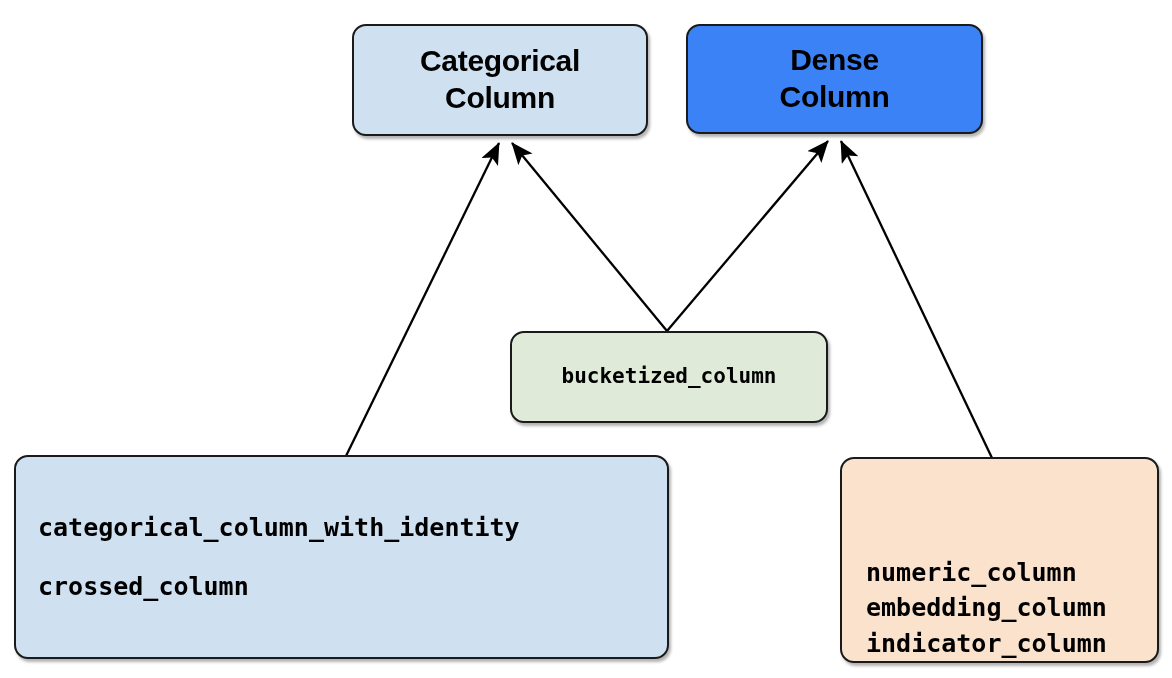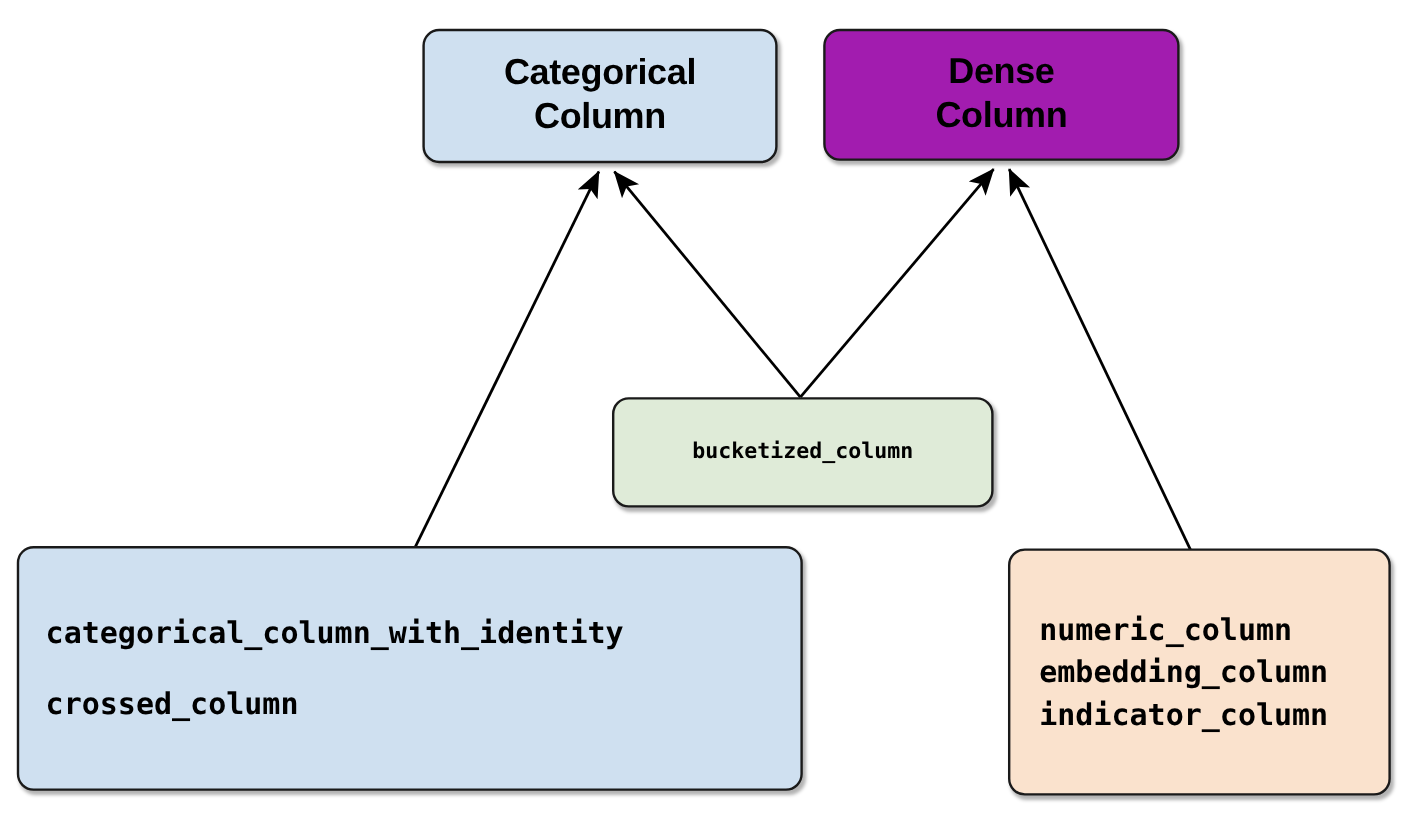--- a/index.html
+++ b/index.html
@@ -49,35 +49,35 @@
   }
   .mono-text {
     font-family: "DejaVu Sans Mono", "Liberation Mono", monospace;
     font-weight: bold;
     font-size: 25px;
     line-height: 1.42;
     color: #000000;
     white-space: pre;
   }
   .mono-text.single {
-    font-size: 18px;
+    font-size: 21px;
   }
   #node-categorical-column {
     left: 352px;
     top: 24px;
     width: 296px;
     height: 112px;
     background: #cfe0f0;
   }
   #node-dense-column {
     left: 686px;
     top: 24px;
     width: 297px;
     height: 110px;
-    background: #a21caf;
+    background: #3b82f6;
   }
   #node-bucketized-column {
     left: 510px;
     top: 331px;
     width: 318px;
     height: 92px;
     background: #dfebd8;
   }
   #node-categorical-functions {
     left: 14px;
@@ -88,20 +88,21 @@
     padding-left: 22px;
     gap: 23px;
   }
   #node-dense-functions {
     left: 840px;
     top: 457px;
     width: 319px;
     height: 206px;
     background: #fae2cd;
     padding-left: 24px;
+    justify-content: flex-end;
   }
 </style>
 </head>
 <body>
 
 <div id="canvas">
 
   <svg id="edge-layer" viewBox="0 0 1172 678" width="1172" height="678" xmlns="http://www.w3.org/2000/svg">
     <defs>
       <marker id="arrowhead" markerWidth="11" markerHeight="11" refX="9.2" refY="4" orient="auto" markerUnits="strokeWidth">

